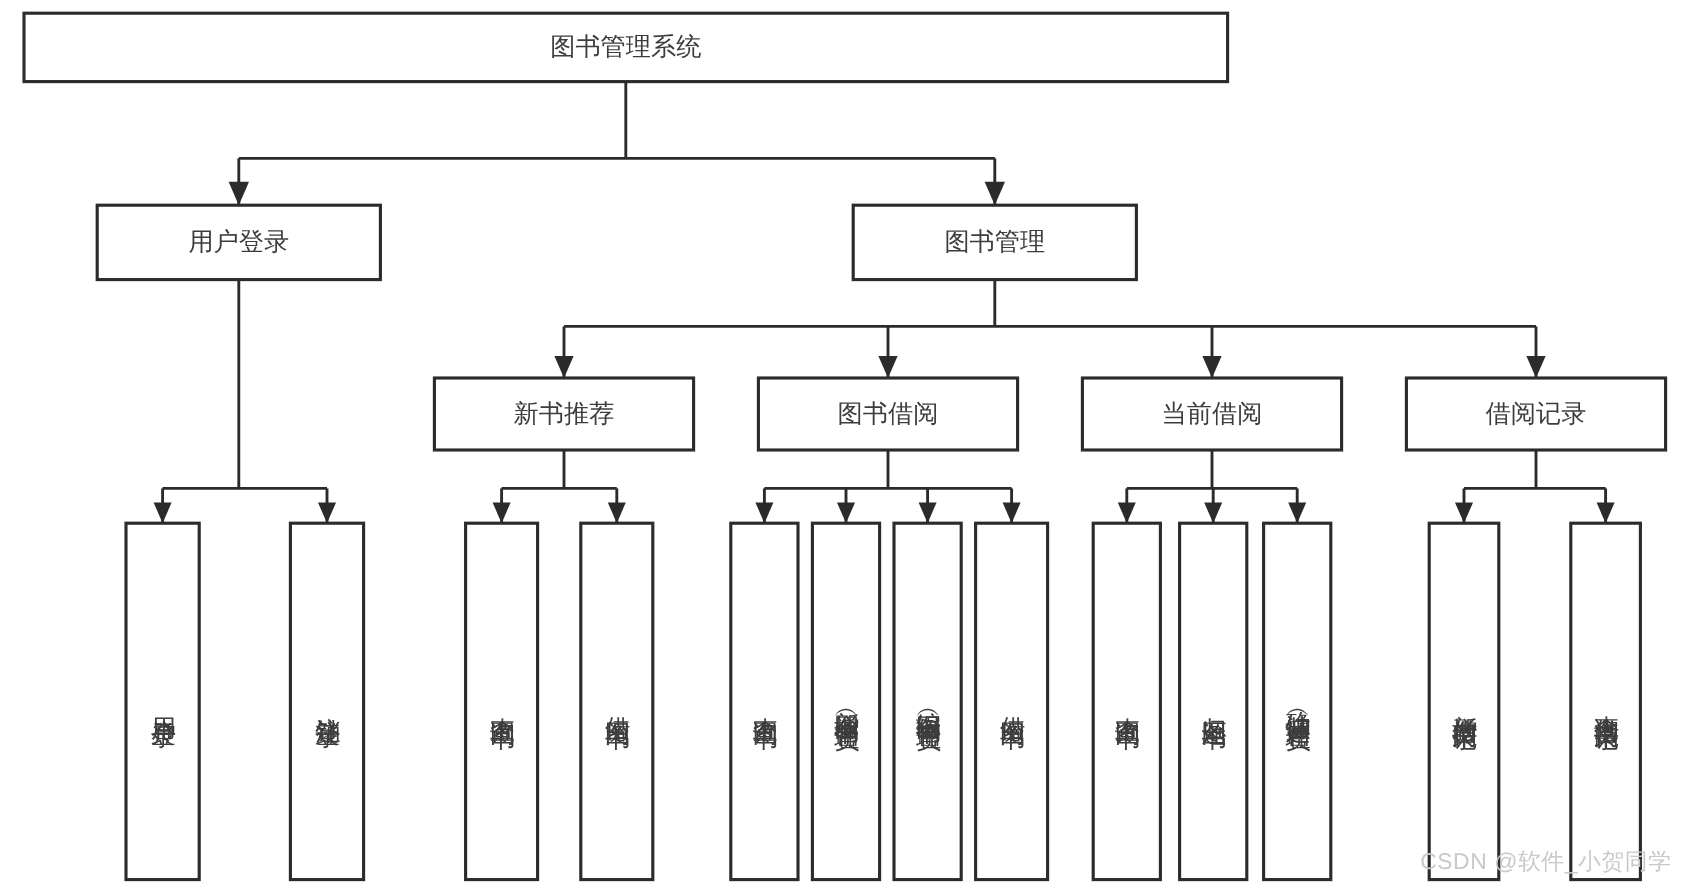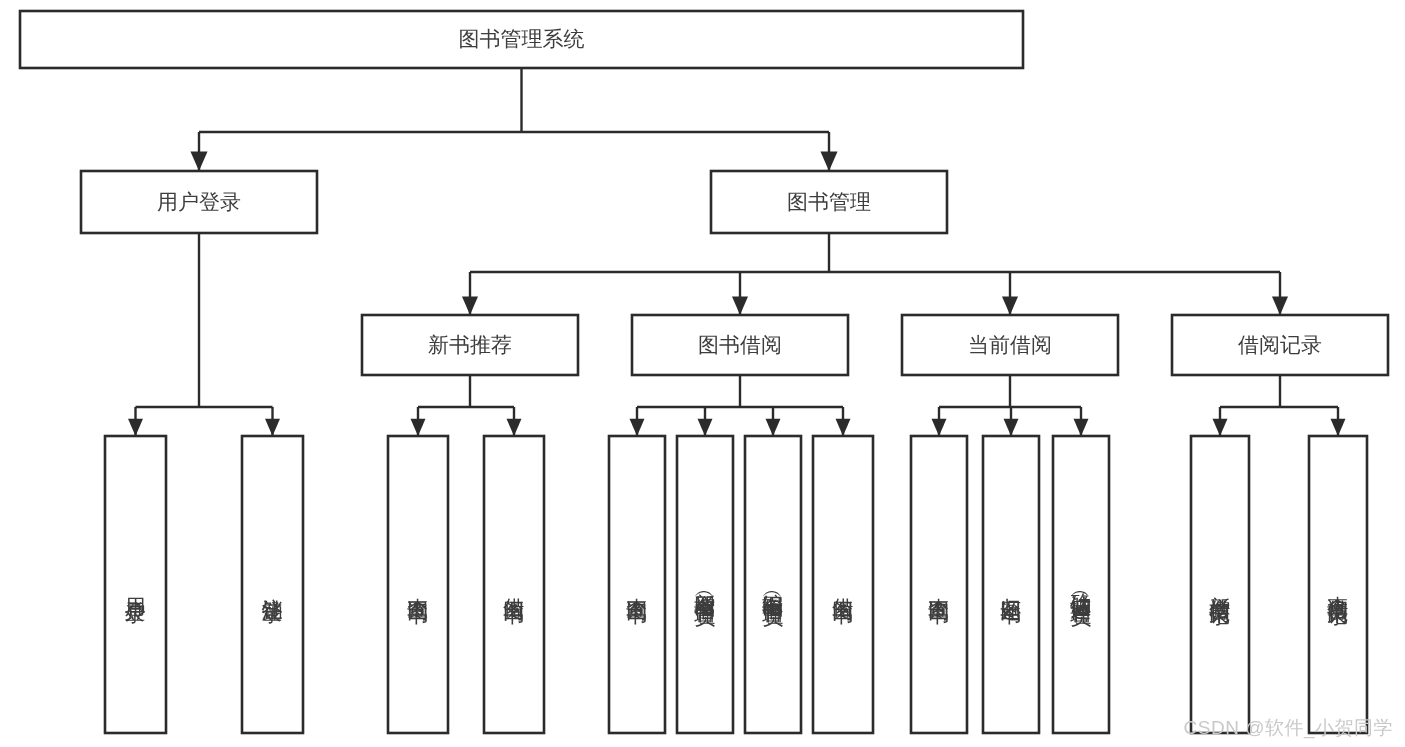--- a/index.html
+++ b/index.html
@@ -62,21 +62,21 @@
     font-size: 21px;
     line-height: 1.12;
     letter-spacing: 2px;
     color: #3d3d3d;
     white-space: nowrap;
     text-align: center;
   }
   .watermark {
     position: absolute;
     right: 12px;
-    bottom: 6px;
+    bottom: 16px;
     font-family: "Liberation Sans", "DejaVu Sans", sans-serif;
     font-size: 19px;
     color: #c9c9c9;
     white-space: nowrap;
     letter-spacing: 0.5px;
   }
 </style>
 </head>
 <body>
 

